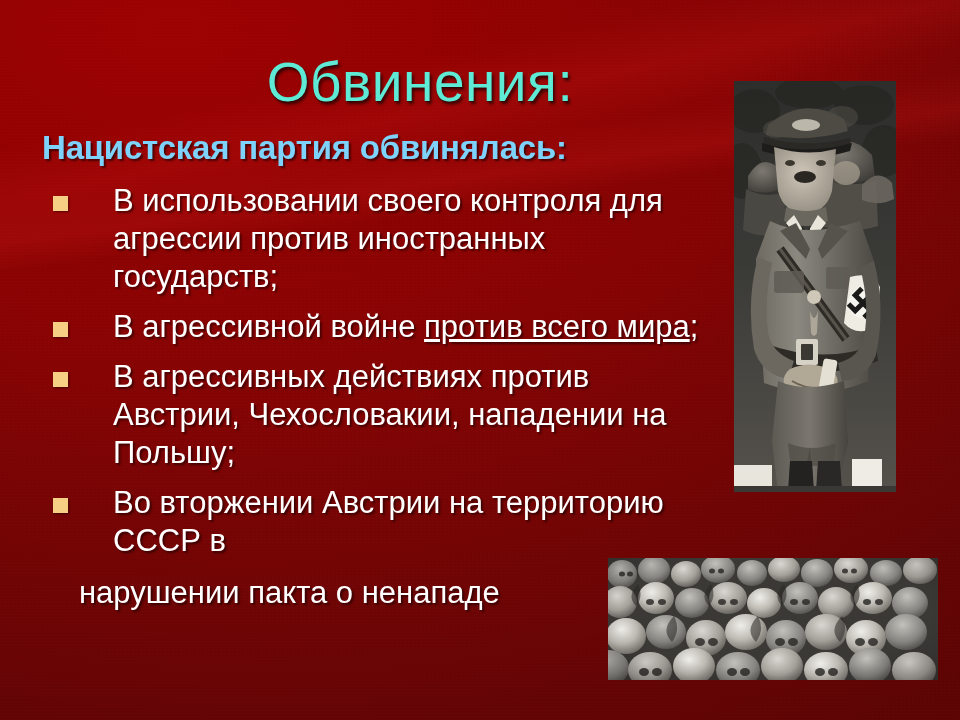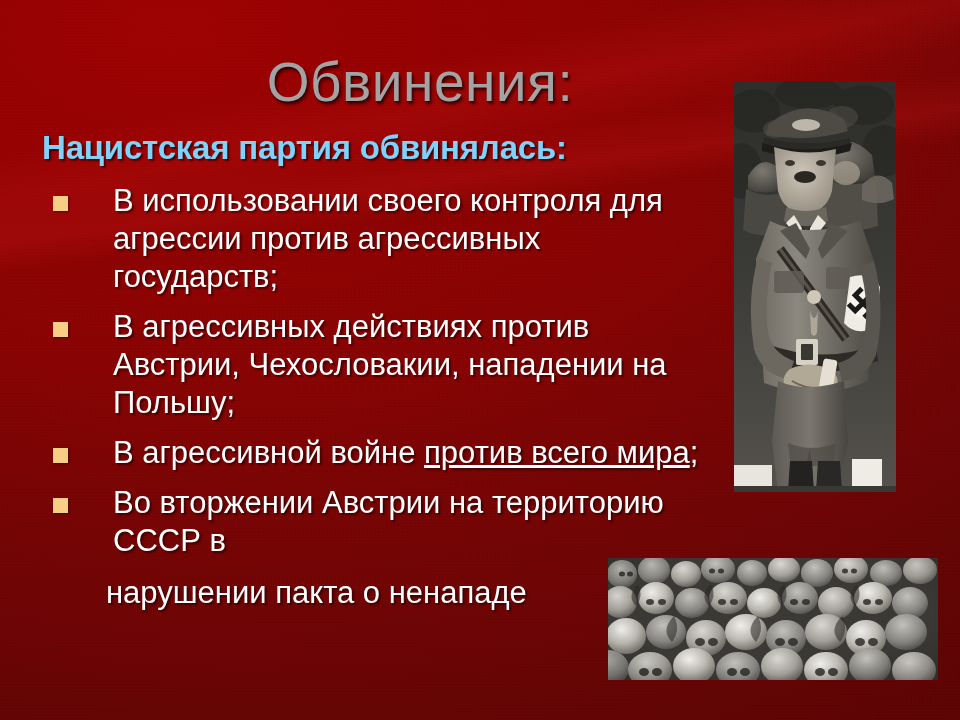--- a/index.html
+++ b/index.html
@@ -68,21 +68,21 @@
   
   #title {
     position: absolute;
     left: 120px;
     top: 52px;
     width: 600px;
     text-align: center;
     font-size: 55px;
     line-height: 60px;
     font-weight: 400;
-    color: #a3a3a3;
+    color: #5eead4;
     letter-spacing: .5px;
     text-shadow: 2px 3px 3px rgba(0,0,0,.62), 0 1px 0 rgba(0,0,0,.35);
     white-space: nowrap;
   }
 
   
   #subtitle {
     position: absolute;
     left: 42px;
     top: 129px;
@@ -122,21 +122,21 @@
     font-weight: 400;
     color: #ffffff;
     text-shadow: 2px 2px 2px rgba(0,0,0,.5);
   }
   .bullet-text .ul { text-decoration: underline; text-underline-offset: 2px; }
   .cont-line {
     font-size: 31px;
     line-height: 38px;
     color: #ffffff;
     text-shadow: 2px 2px 2px rgba(0,0,0,.5);
-    padding-left: 106px;
+    padding-left: 79px;
     margin-top: 14px;
     white-space: nowrap;
   }
 
   
   .photo {
     position: absolute;
     overflow: hidden;
     background: #2a2a2a;
   }
@@ -166,31 +166,31 @@
   <div class="bg-noise"></div>
 
   <div id="title">Обвинения:</div>
 
   <div id="subtitle">Нацистская партия обвинялась:</div>
 
   <div id="bullets">
 
     <div class="bullet-row">
       <span class="bullet-marker"></span>
-      <div class="bullet-text">В использовании своего контроля для агрессии против агрессивных государств;</div>
+      <div class="bullet-text">В использовании своего контроля для агрессии против иностранных государств;</div>
+    </div>
+
+    <div class="bullet-row">
+      <span class="bullet-marker"></span>
+      <div class="bullet-text"><span>В агрессивной войне </span><span class="ul">против всего мира</span><span>;</span></div>
     </div>
 
     <div class="bullet-row">
       <span class="bullet-marker"></span>
       <div class="bullet-text">В агрессивных действиях против Австрии, Чехословакии, нападении на Польшу;</div>
-    </div>
-
-    <div class="bullet-row">
-      <span class="bullet-marker"></span>
-      <div class="bullet-text"><span>В агрессивной войне </span><span class="ul">против всего мира</span><span>;</span></div>
     </div>
 
     <div class="bullet-row">
       <span class="bullet-marker"></span>
       <div class="bullet-text">Во вторжении Австрии на территорию СССР в</div>
     </div>
 
     <div class="cont-line">нарушении пакта о ненападе</div>
 
   </div>

